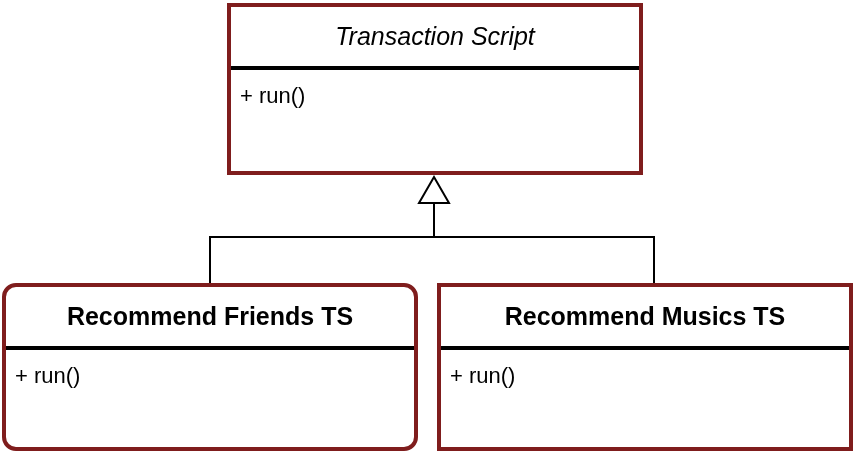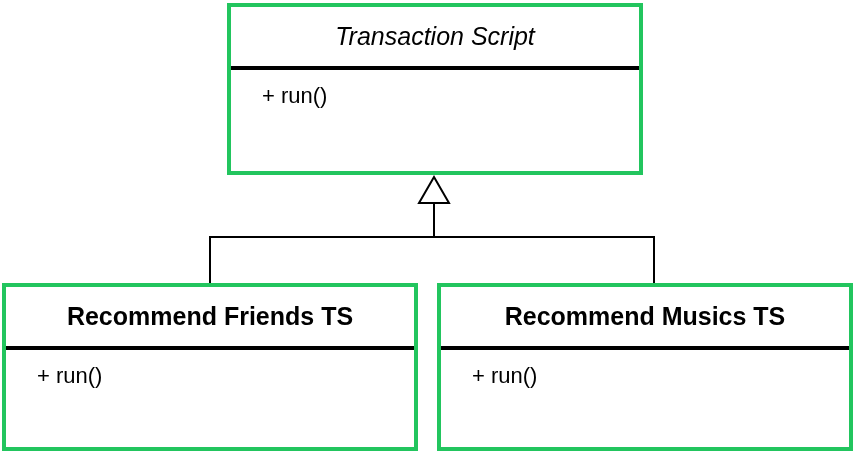--- a/index.html
+++ b/index.html
@@ -16,26 +16,26 @@
 
   .connectors {
     position: absolute;
     left: 0; top: 0;
     width: 866px; height: 456px;
   }
 
   .class-box {
     position: absolute;
     background: #ffffff;
-    border: 4px solid #22c55e;
+    border: 4px solid #7f1d1d;
     display: flex;
     flex-direction: column;
   }
   .class-box.parent { left: 227px; top: 3px;   width: 416px; height: 172px; }
-  .class-box.child-left  { left: 2px;   top: 283px; width: 416px; height: 168px; }
+  .class-box.child-left  { left: 2px;   top: 283px; width: 416px; height: 168px; border-radius: 14px; }
   .class-box.child-right { left: 437px; top: 283px; width: 416px; height: 168px; }
 
   .class-header {
     flex: 0 0 auto;
     height: 63px;
     border-bottom: 4px solid #000000;
     display: flex;
     align-items: center;
     justify-content: center;
   }
@@ -48,21 +48,20 @@
     font-style: italic;
     font-weight: normal;
   }
   .class-title.concrete {
     font-weight: bold;
   }
 
   .class-body {
     flex: 1 1 auto;
     padding: 13px 18px 0 9px;
-    margin-left: 22px;
   }
   .method {
     font-size: 22px;
     line-height: 1.2;
     white-space: nowrap;
   }
 </style>
 </head>
 <body>
 

